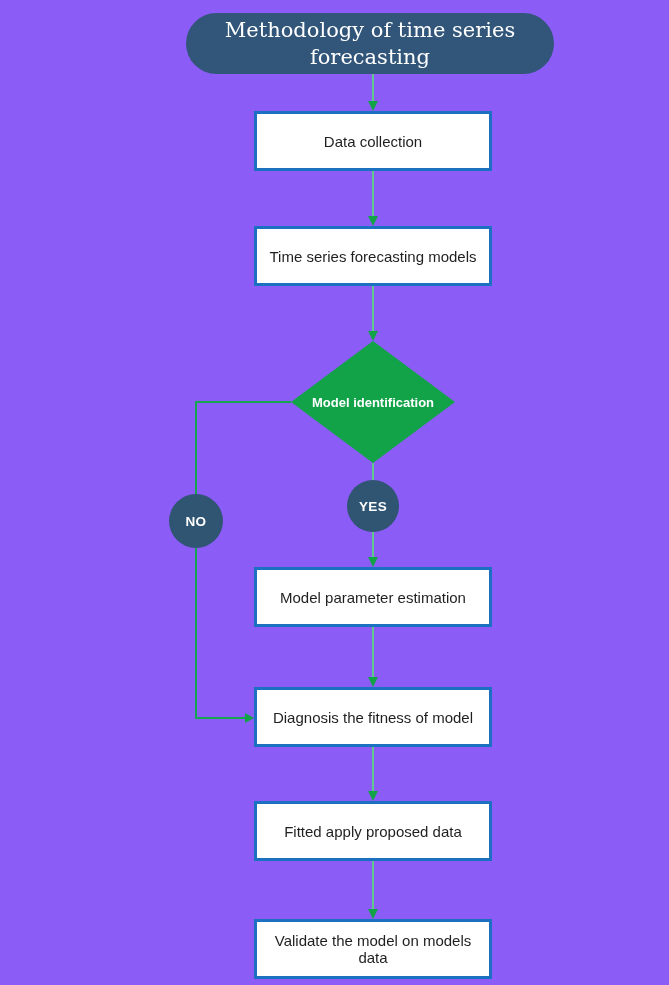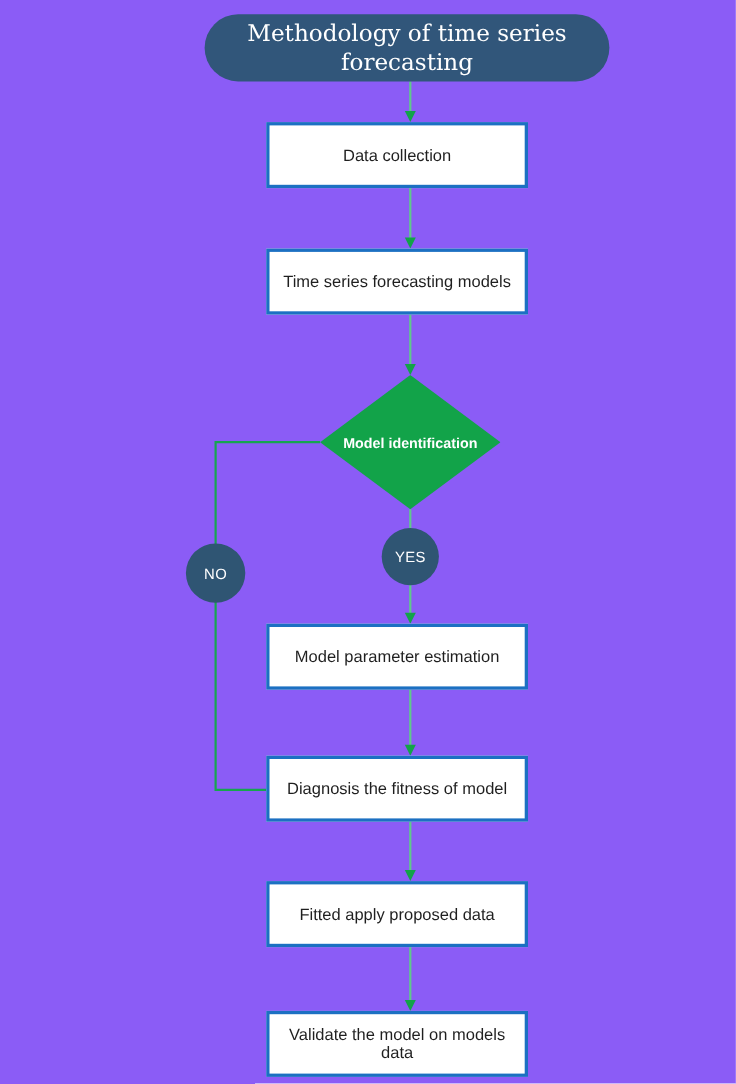--- a/index.html
+++ b/index.html
@@ -45,21 +45,21 @@
     display: flex; align-items: center; justify-content: center;
     text-align: center;
     color: var(--inverse-text, #ffffff);
     font-family: "DejaVu Serif", serif;
     font-size: 21px;
     line-height: 1.28;
     padding: 4px 34px;
     box-sizing: border-box;
   }
   .process-box {
-    left: 242px;
+    left: 254px;
     width: 238px; height: 60px;
     background: #ffffff;
     border: 3px solid var(--box-border, #1C70C2);
     box-sizing: border-box;
     display: flex; align-items: center; justify-content: center;
     text-align: center;
     color: var(--box-text, #1F1F1F);
     font-size: 15px;
     padding: 2px 8px;
   }
@@ -80,21 +80,21 @@
     font-size: 13px;
     font-weight: bold;
   }
   .badge {
     width: 52px; height: 52px;
     border-radius: 50%;
     background: var(--badge-bg, #2F5573);
     display: flex; align-items: center; justify-content: center;
     color: var(--inverse-text, #ffffff);
     font-size: 13.5px;
-    font-weight: normal;
+    font-weight: bold;
     letter-spacing: 0.3px;
   }
   .badge-yes { left: 347px; top: 480px; }
   .badge-no  { left: 169px; top: 494px; width: 54px; height: 54px; }
 </style>
 </head>
 <body>
 
 <div class="canvas">
 

